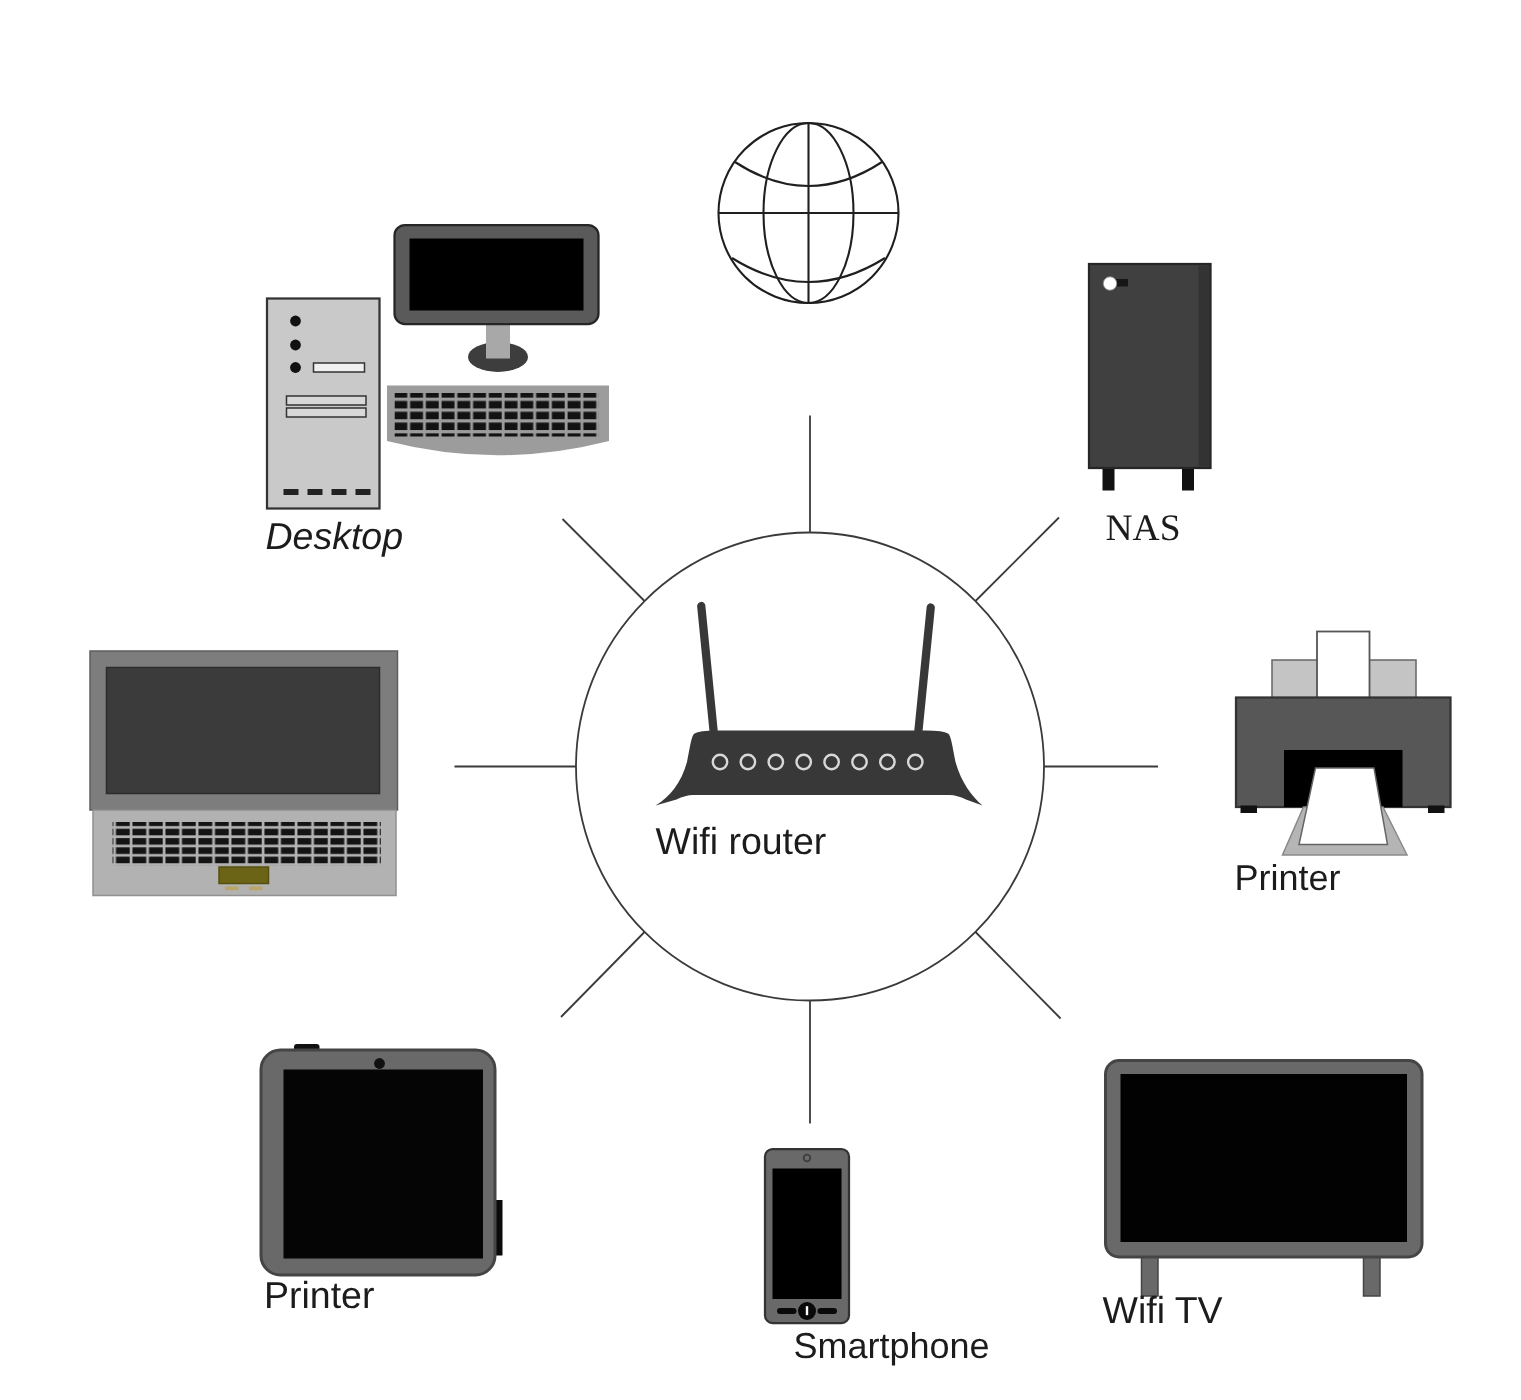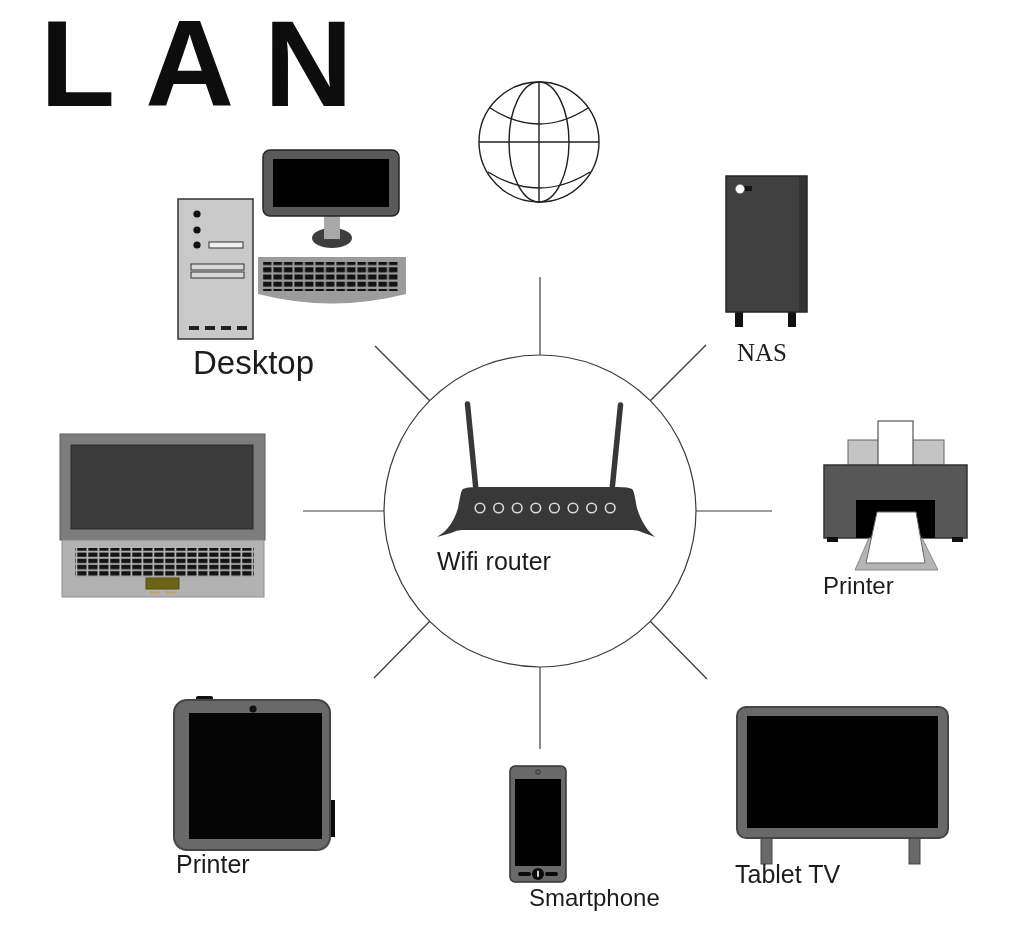--- a/index.html
+++ b/index.html
@@ -15,33 +15,32 @@
     position:absolute;left:40px;top:2px;
     font-size:123px;font-weight:bold;line-height:1;
     letter-spacing:30px;color:#0d0d0d;white-space:nowrap;
   }
   .lbl{
     position:absolute;
     font-size:24px;line-height:1;color:#1c1c1c;white-space:nowrap;
   }
   .lbl-internet{left:476px;top:44px;width:200px;text-align:center;font-size:23px;}
   .lbl-nas{left:737px;top:340px;font-size:25px;font-family:Liberation Serif, serif;}
-  .lbl-desktop{left:193px;top:346px;font-size:33px;}
+  .lbl-desktop{left:177px;top:346px;font-size:25px;font-style:italic;}
   .lbl-wifi-router{left:437px;top:549px;font-size:25px;}
   .lbl-printer{left:823px;top:574px;font-size:24px;}
   .lbl-tablet{left:176px;top:852px;font-size:25px;}
   .lbl-smartphone{left:510px;top:886px;font-size:24px;margin-left:19px;}
   .lbl-smart-tv{left:735px;top:862px;font-size:25px;}
 </style>
 </head>
 <body>
 
 <div id="stage">
 
-  <div class="title">LAN</div>
 
   <svg id="diagram-svg" viewBox="0 0 1014 933" xmlns="http://www.w3.org/2000/svg">
     <defs>
       <pattern id="kbd" width="10.5" height="7.2" patternUnits="userSpaceOnUse">
         <rect width="10.5" height="7.2" fill="#9c9c9c"></rect>
         <rect x="0.4" y="0.9" width="8.6" height="5.0" fill="#121212"></rect>
       </pattern>
       <pattern id="kbl" width="11" height="6.2" patternUnits="userSpaceOnUse">
         <rect width="11" height="6.2" fill="#b2b2b2"></rect>
         <rect x="0.3" y="0.7" width="9.2" height="4.4" fill="#141414"></rect>
@@ -178,19 +177,19 @@
     <g>
       <rect x="761" y="838" width="11" height="26" fill="#696969" stroke="#454545" stroke-width="1"></rect>
       <rect x="909" y="838" width="11" height="26" fill="#696969" stroke="#454545" stroke-width="1"></rect>
       <rect x="737" y="707" width="211" height="131" rx="9" fill="#696969" stroke="#454545" stroke-width="2"></rect>
       <rect x="747" y="716" width="191" height="112" fill="#020202"></rect>
     </g>
   </svg>
 
   <div class="lbl lbl-nas">NAS</div>
   <div class="lbl lbl-printer">Printer</div>
-  <div class="lbl lbl-smart-tv">Tablet TV</div>
+  <div class="lbl lbl-smart-tv">Wifi TV</div>
   <div class="lbl lbl-smartphone">Smartphone</div>
   <div class="lbl lbl-tablet">Printer</div>
   <div class="lbl lbl-desktop">Desktop</div>
   <div class="lbl lbl-wifi-router">Wifi router</div>
 
 </div>
 
 </body></html>

